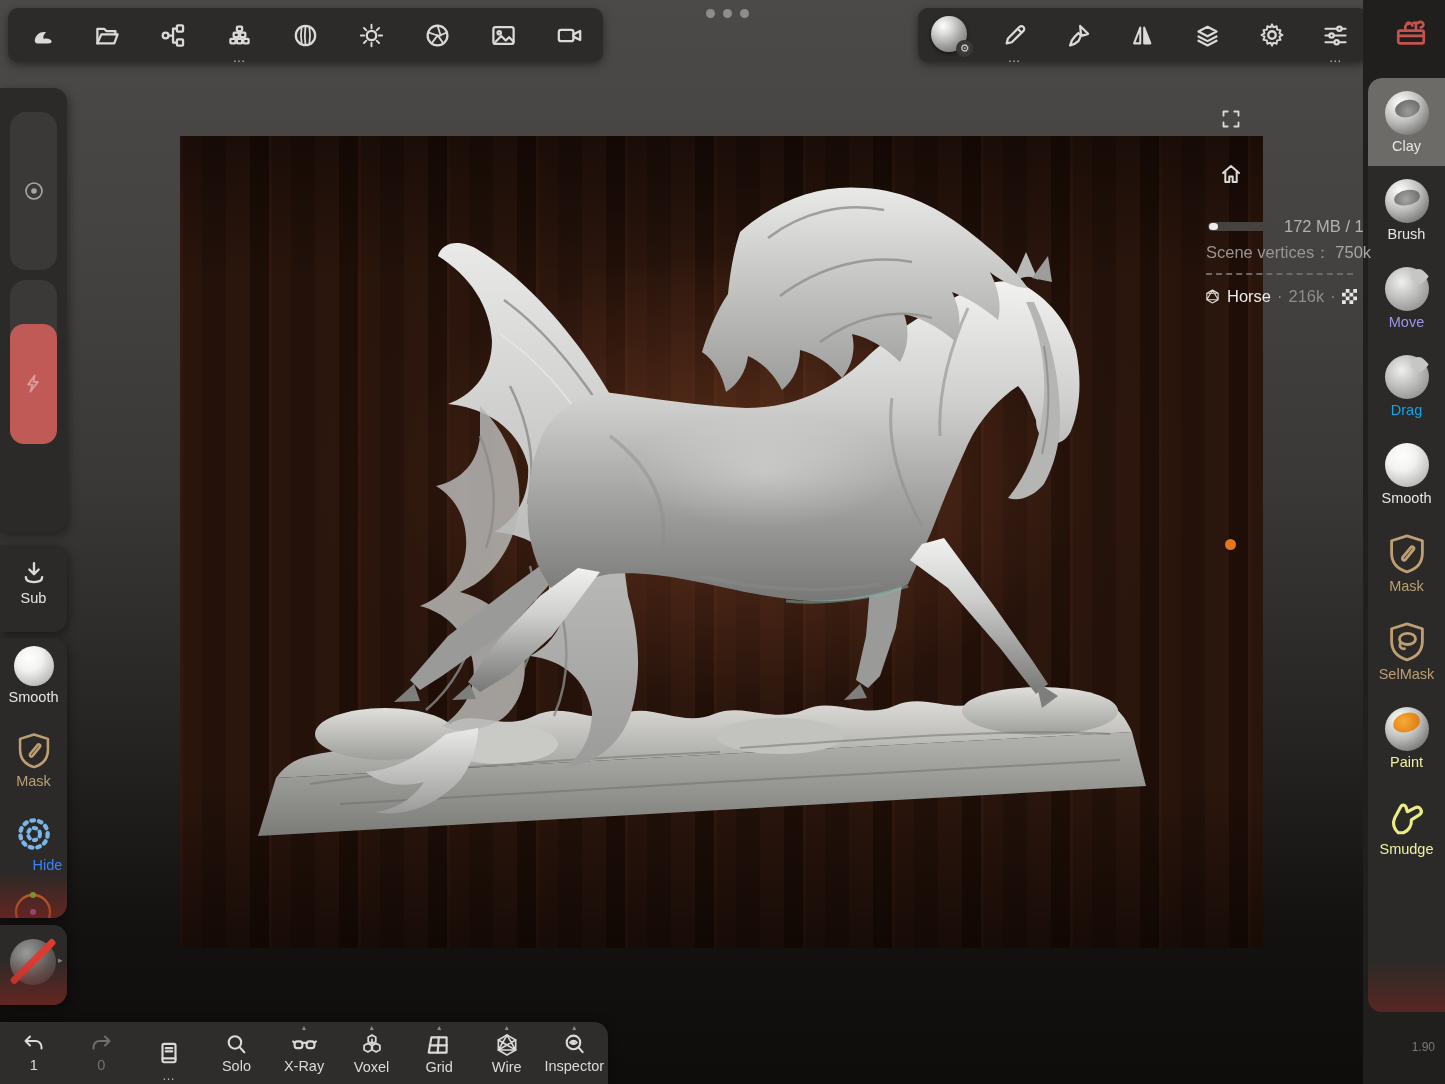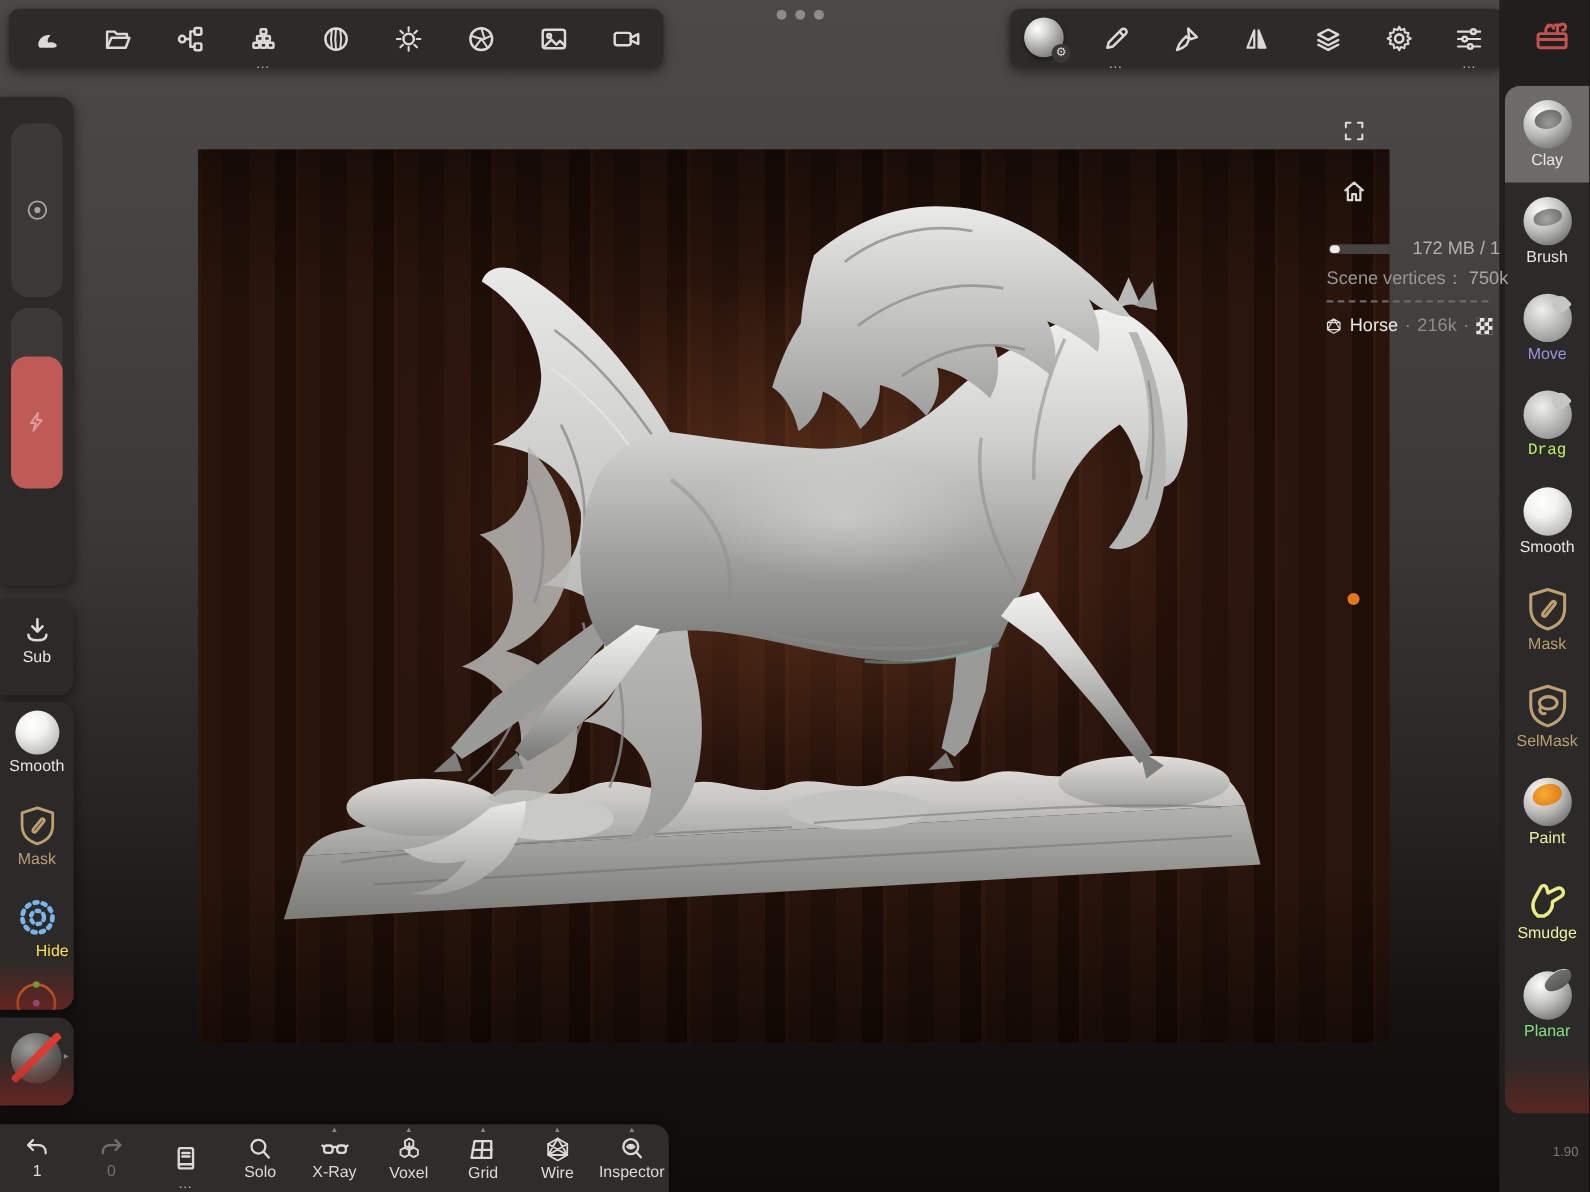--- a/index.html
+++ b/index.html
@@ -317,21 +317,21 @@
   <div class="rtool" style="top:88px;">
     <div class="ball swirl"></div>
     <span class="lbl" style="color: rgb(232, 230, 227);">Brush</span>
   </div>
   <div class="rtool" style="top:176px;">
     <div class="ball flatgray nub"></div>
     <span class="lbl" style="color: rgb(155, 151, 228);">Move</span>
   </div>
   <div class="rtool" style="top:264px;">
     <div class="ball flatgray nub"></div>
-    <span class="lbl" style="color: #bef264; font-family: Liberation Mono, monospace;">Drag</span>
+    <span class="lbl" style="color: #0ea5e9;">Drag</span>
   </div>
   <div class="rtool" style="top:352px;">
     <div class="ball bright"></div>
     <span class="lbl" style="color: rgb(232, 230, 227);">Smooth</span>
   </div>
   <div class="rtool" style="top:440px;">
     <svg width="42" height="44" viewBox="0 0 24 24" class="ic shield" style="stroke-width:1.6;">
       <path d="M12,2.2 L20.8,5 V12 C20.8,17.8 17,21.3 12,22.8 C7,21.3 3.2,17.8 3.2,12 V5 Z"></path>
       <path d="M9.5,14.5 L14.2,8.8 C15,7.8 16.5,8.9 15.7,10 L11.2,15.6 C10.3,16.7 9,16 9.5,14.5 Z"></path>
     </svg>
@@ -347,24 +347,20 @@
   </div>
   <div class="rtool" style="top:616px;">
     <div class="ball paintb"></div>
     <span class="lbl" style="color: rgb(238, 240, 162);">Paint</span>
   </div>
   <div class="rtool" style="top:704px;">
     <svg width="42" height="42" viewBox="0 0 24 24" style="stroke:#ecec86;fill:none;stroke-width:1.8;stroke-linecap:round;stroke-linejoin:round;">
       <path d="M7,21 C4.5,19 3.5,15.5 5,12.5 L8.5,6 C9.2,4.8 11,5 11.4,6.3 L12.2,9 L16.5,6.8 C19.5,5.3 21.5,9 19,10.8 L14.5,13.6 C14.8,16.8 13,19.8 10,21 Z"></path>
     </svg>
     <span class="lbl" style="color: rgb(238, 240, 162);">Smudge</span>
-  </div>
-  <div class="rtool" style="top:792px;">
-    <div class="ball planarb"></div>
-    <span class="lbl" style="color: rgb(132, 224, 132);">Planar</span>
   </div>
   <div class="rtool" style="top:880px;height:88px;">
     
   </div>
 </div>
 
 <div class="lpanel" style="top:88px;width:67px;height:444px;">
   <div class="vslider" style="top:24px;height:158px;">
     <svg class="ic" width="24" height="24" viewBox="0 0 24 24" style="position:absolute;left:11.5px;top:67px;stroke:#a8a6a4;stroke-width:1.6;">
       <circle cx="12" cy="12" r="8"></circle>
@@ -401,21 +397,21 @@
       <path d="M12,2.2 L20.8,5 V12 C20.8,17.8 17,21.3 12,22.8 C7,21.3 3.2,17.8 3.2,12 V5 Z"></path>
       <path d="M9.5,14.5 L14.2,8.8 C15,7.8 16.5,8.9 15.7,10 L11.2,15.6 C10.3,16.7 9,16 9.5,14.5 Z"></path>
     </svg>
     <span class="lbl" style="color:#bd9f72;">Mask</span>
   </div>
   <div class="ltool" style="top:176px;">
     <svg width="40" height="40" viewBox="0 0 24 24" style="fill:none;stroke:#7ab4e8;stroke-linecap:round;">
       <circle cx="12" cy="12" r="8.2" stroke-width="2.6" stroke-dasharray="1.6 3"></circle>
       <circle cx="12" cy="12" r="3.6" stroke-width="2.4" stroke-dasharray="1.5 2.6"></circle>
     </svg>
-    <span class="lbl" style="color:#fde047;padding-left:28px;">Hide</span>
+    <span class="lbl" style="color:#3b82f6;padding-left:28px;">Hide</span>
   </div>
   <svg width="44" height="30" viewBox="0 0 44 30" style="position:absolute;left:11px;top:252px;">
     <circle cx="22" cy="22" r="17" fill="none" stroke="#d4722a" stroke-width="2.4"></circle>
     <circle cx="22" cy="5" r="3" fill="#7ac837"></circle>
         <circle cx="22" cy="22" r="3" fill="#b070d8"></circle>
   </svg>
 </div>
 
 <div class="lpanel redfade" style="top:925px;width:67px;height:80px;">
   <div style="position:absolute;left:10px;top:14px;">

